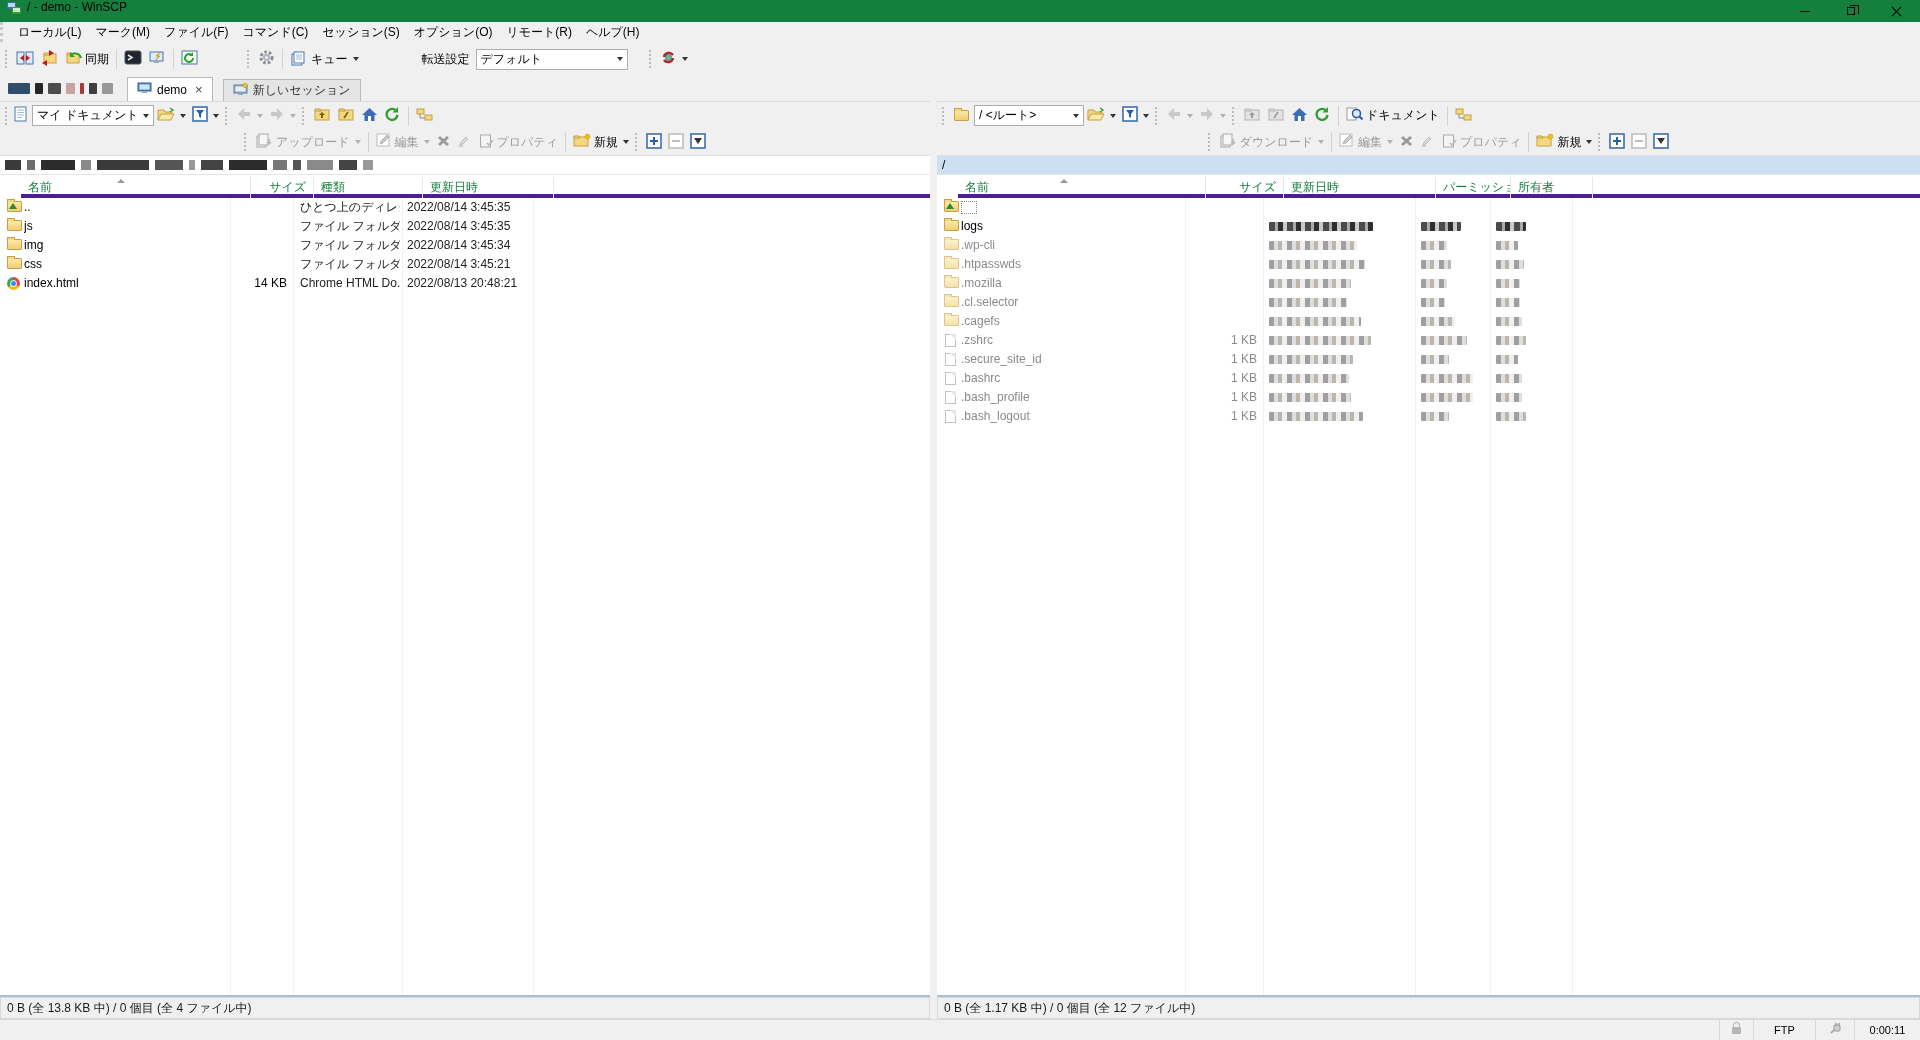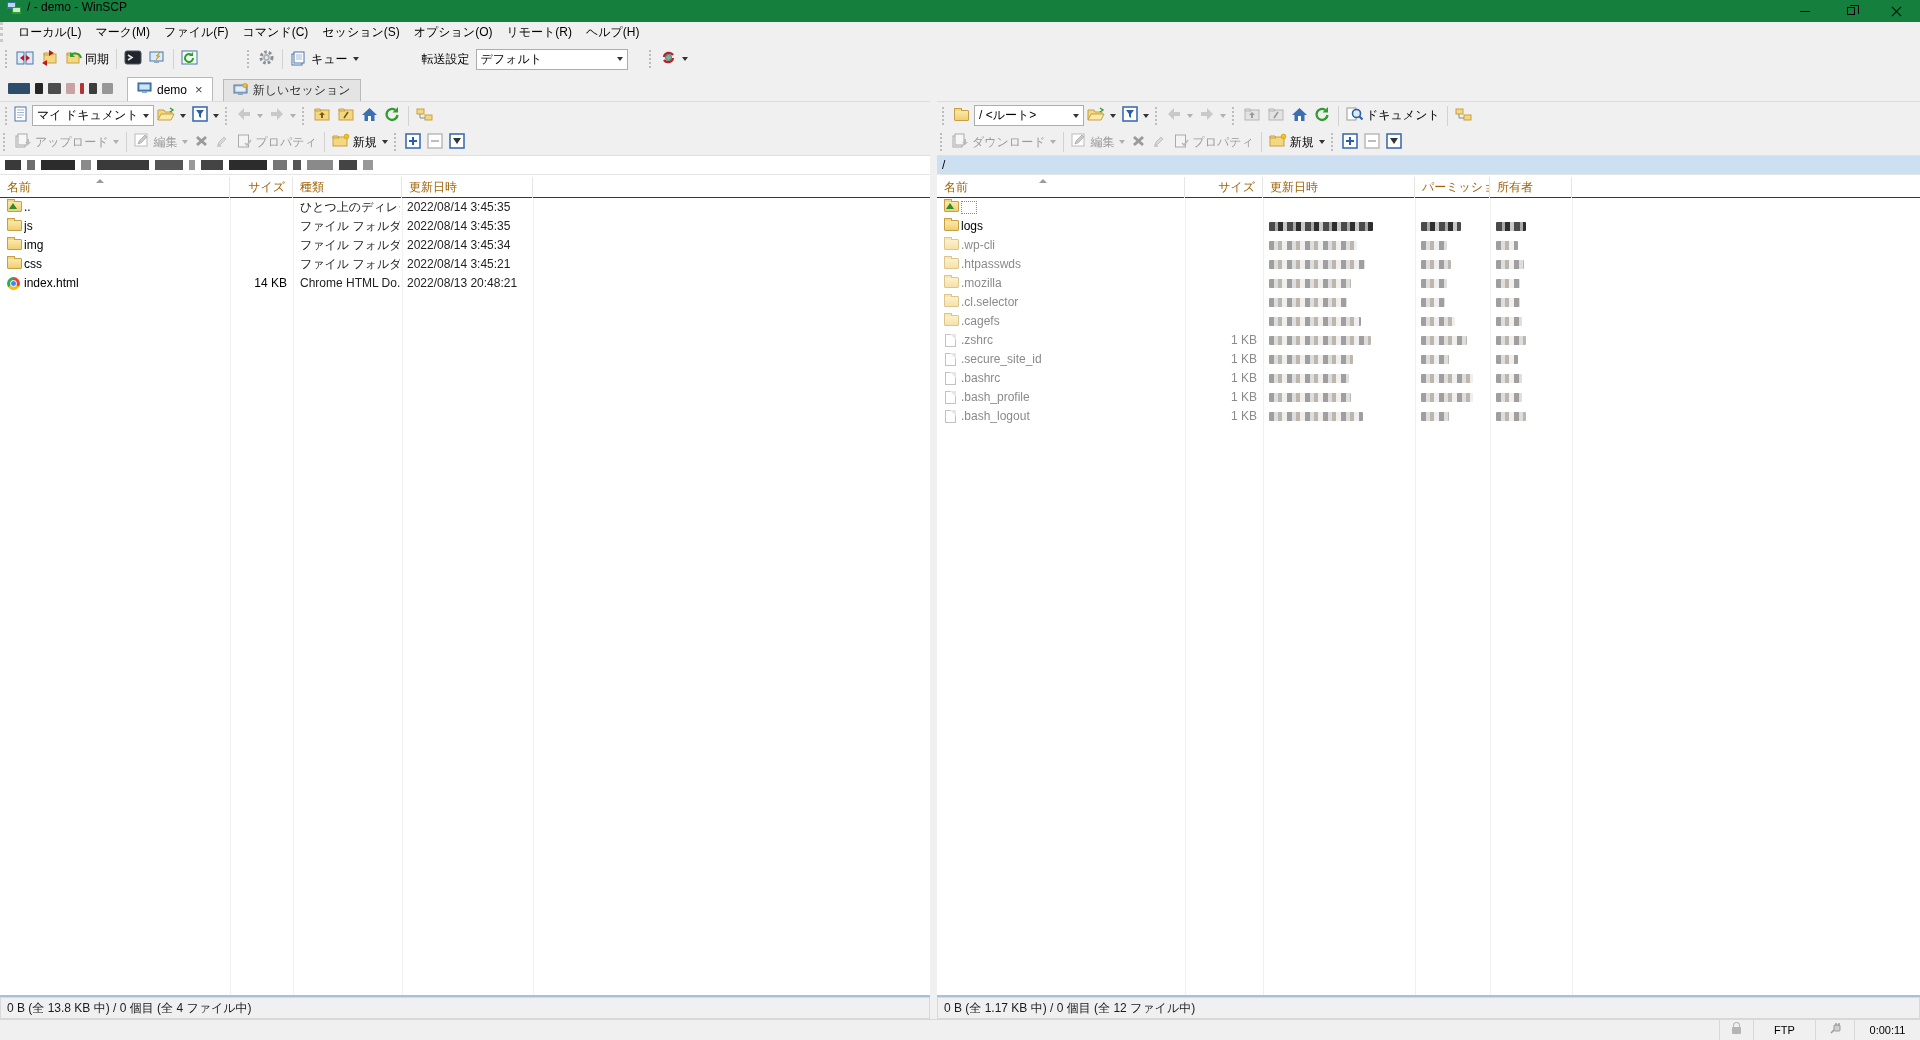--- a/index.html
+++ b/index.html
@@ -56,30 +56,30 @@
   .tab .close { font-size:13px; color:#444; margin-left:3px; }
 
   
   .panel { position:absolute; top:101px; bottom:43px; background:#fff;
     border-top:1px solid #dcdcdc; border-bottom:2px solid #a7c1dd; }
   .panel.left { left:0; width:930px; }
   .panel.right { left:937px; right:0; }
   .pdivider { position:absolute; top:101px; bottom:43px; left:930px; width:7px; background:#f0f0f0; }
 
   .pnav { height:27px; background:#f0f0f0; display:flex; align-items:center; padding-left:2px; }
-  .pcmd { height:27px; background:#f0f0f0; display:flex; align-items:center; padding-left:0;
-    border-bottom:1px solid #e0e0e0; }
+  .pcmd { height:27px; background:#f0f0f0; display:flex; align-items:center; padding-left:20px;
+    border-bottom:1px solid #e0e0e0;justify-content:center; }
   .ppath { height:19px; position:relative; border-bottom:1px solid #e6e6e6; background:#fff;
     display:flex; align-items:center; padding-left:5px; }
   .ppath.sel { background:#cde0f2; }
   .ppath .redact-row { display:flex; align-items:center; gap:6px; }
   .redact-row i { display:block; height:10px; }
 
   .plist { position:absolute; top:75px; bottom:0; left:0; right:0; overflow:hidden; }
-  .phead { height:21px; position:relative; border-bottom:1px solid #4c1d95; color:#a16207; }
+  .phead { height:21px; position:relative; border-bottom:4px solid #4c1d95; color:#15803d;margin-left:21px; }
   .phead .hcell { position:absolute; top:0; height:21px; line-height:21px; border-right:1px solid #e6e6e6;
     padding:0 7px; overflow:hidden; white-space:nowrap; }
   .hcell.r { text-align:right; }
   .sort-up { position:absolute; top:2px; width:0; height:0; border-left:4px solid transparent;
     border-right:4px solid transparent; border-bottom:4px solid #9a9a9a; }
   .prows { position:absolute; top:21px; bottom:0; left:0; right:0; }
   .vline { position:absolute; top:0; bottom:0; width:1px; background:#f0f0f0; }
   .frow { position:relative; height:19px; line-height:19px; white-space:nowrap; }
   .frow .cell { position:absolute; top:0; height:19px; overflow:hidden; }
   .frow.hidden-f { color:#8a8a8a; }

